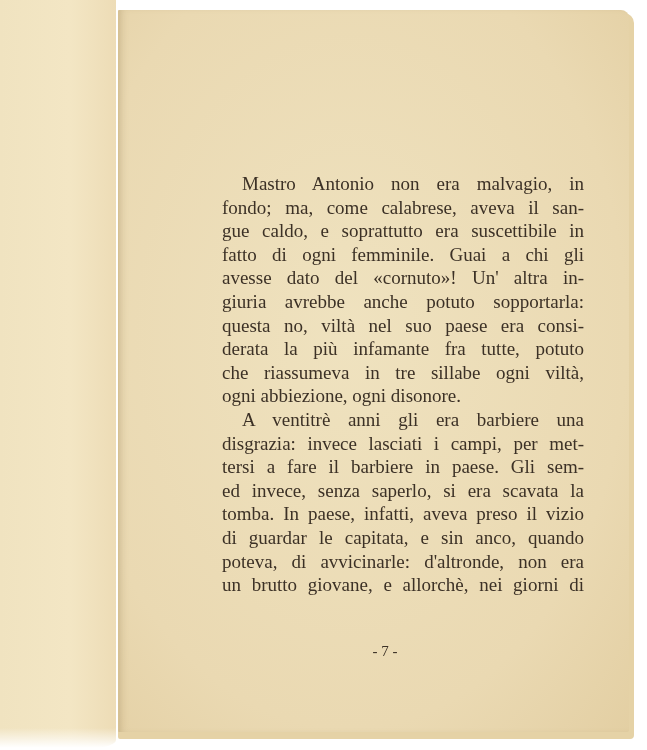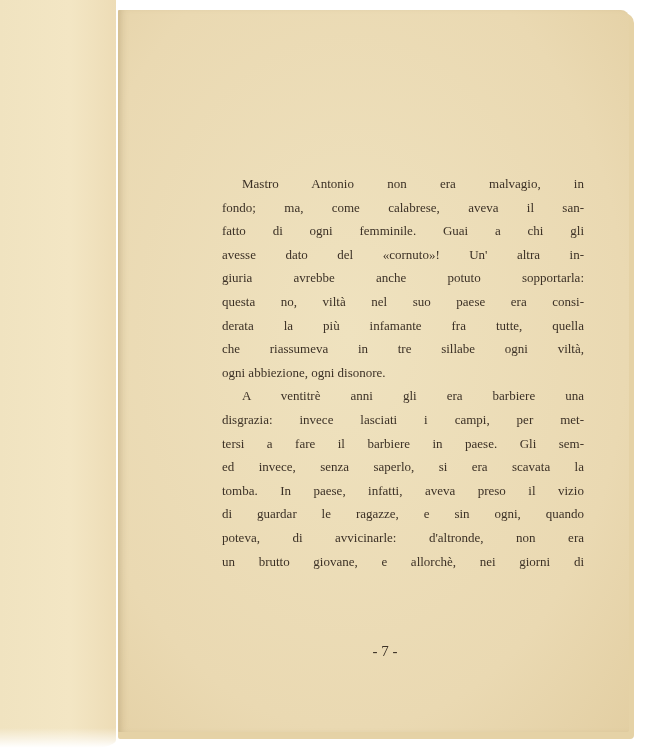--- a/index.html
+++ b/index.html
@@ -9,49 +9,50 @@
     border-bottom-right-radius:40px 10px;}
   .left-page:after{content:"";position:absolute;left:0;right:0;bottom:0;height:22px;
     background:linear-gradient(180deg,rgba(255,255,255,0),#fff 90%);}
   .page-stack{position:absolute;left:118px;top:13px;width:516px;height:726px;
     background:#e5d2a6;border-radius:2px 10px 4px 2px;}
   .right-page{position:absolute;left:118px;top:10px;width:510px;height:722px;
     background:radial-gradient(ellipse at 45% 45%,#efe2bf 0%,#ead9b2 70%,#e3cfa3 100%);
     border-left:1px solid #d6c193;border-radius:1px 8px 2px 1px;
     box-shadow:inset 6px 0 10px -6px rgba(120,95,50,.35);}
   .text-block{position:absolute;left:222px;top:172px;width:362px;
-    font-family:"Liberation Serif","DejaVu Serif",serif;font-size:13px;
+    font-family:"Liberation Serif","DejaVu Serif",serif;font-size:19px;
     line-height:23.6px;color:#3c3126;text-align:justify;}
   .line{display:block;white-space:nowrap;text-align-last:justify;}
   .line.last{text-align-last:left;}
   .indent{padding-left:20px;}
   .page-number{position:absolute;left:350px;top:643px;width:70px;text-align:center;
     font-family:"Liberation Serif","DejaVu Serif",serif;font-size:15px;color:#3c3126;}
 </style>
 </head>
 <body>
 
 <div class="left-page"></div>
 <div class="page-stack"></div>
 <div class="right-page"></div>
 
 <div class="text-block">
   <span class="line indent">Mastro Antonio non era malvagio, in</span>
   <span class="line">fondo; ma, come calabrese, aveva il san-</span>
+  <span class="line">gue caldo, e soprattutto era suscettibile in</span>
   <span class="line">fatto di ogni femminile. Guai a chi gli</span>
   <span class="line">avesse dato del «cornuto»! Un' altra in-</span>
   <span class="line">giuria avrebbe anche potuto sopportarla:</span>
   <span class="line">questa no, viltà nel suo paese era consi-</span>
-  <span class="line">derata la più infamante fra tutte, quella</span>
+  <span class="line">derata la più infamante fra tutte, potuto</span>
   <span class="line">che riassumeva in tre sillabe ogni viltà,</span>
   <span class="line last">ogni abbiezione, ogni disonore.</span>
 
   <span class="line indent">A ventitrè anni gli era barbiere una</span>
   <span class="line">disgrazia: invece lasciati i campi, per met-</span>
   <span class="line">tersi a fare il barbiere in paese. Gli sem-</span>
   <span class="line">ed invece, senza saperlo, si era scavata la</span>
   <span class="line">tomba. In paese, infatti, aveva preso il vizio</span>
-  <span class="line">di guardar le ragazze, e sin ogni, quando</span>
+  <span class="line">di guardar le capitata, e sin anco, quando</span>
   <span class="line">poteva, di avvicinarle: d'altronde, non era</span>
   <span class="line">un brutto giovane, e allorchè, nei giorni di</span>
 </div>
 
 <div class="page-number">- 7 -</div>
 
 </body></html>

